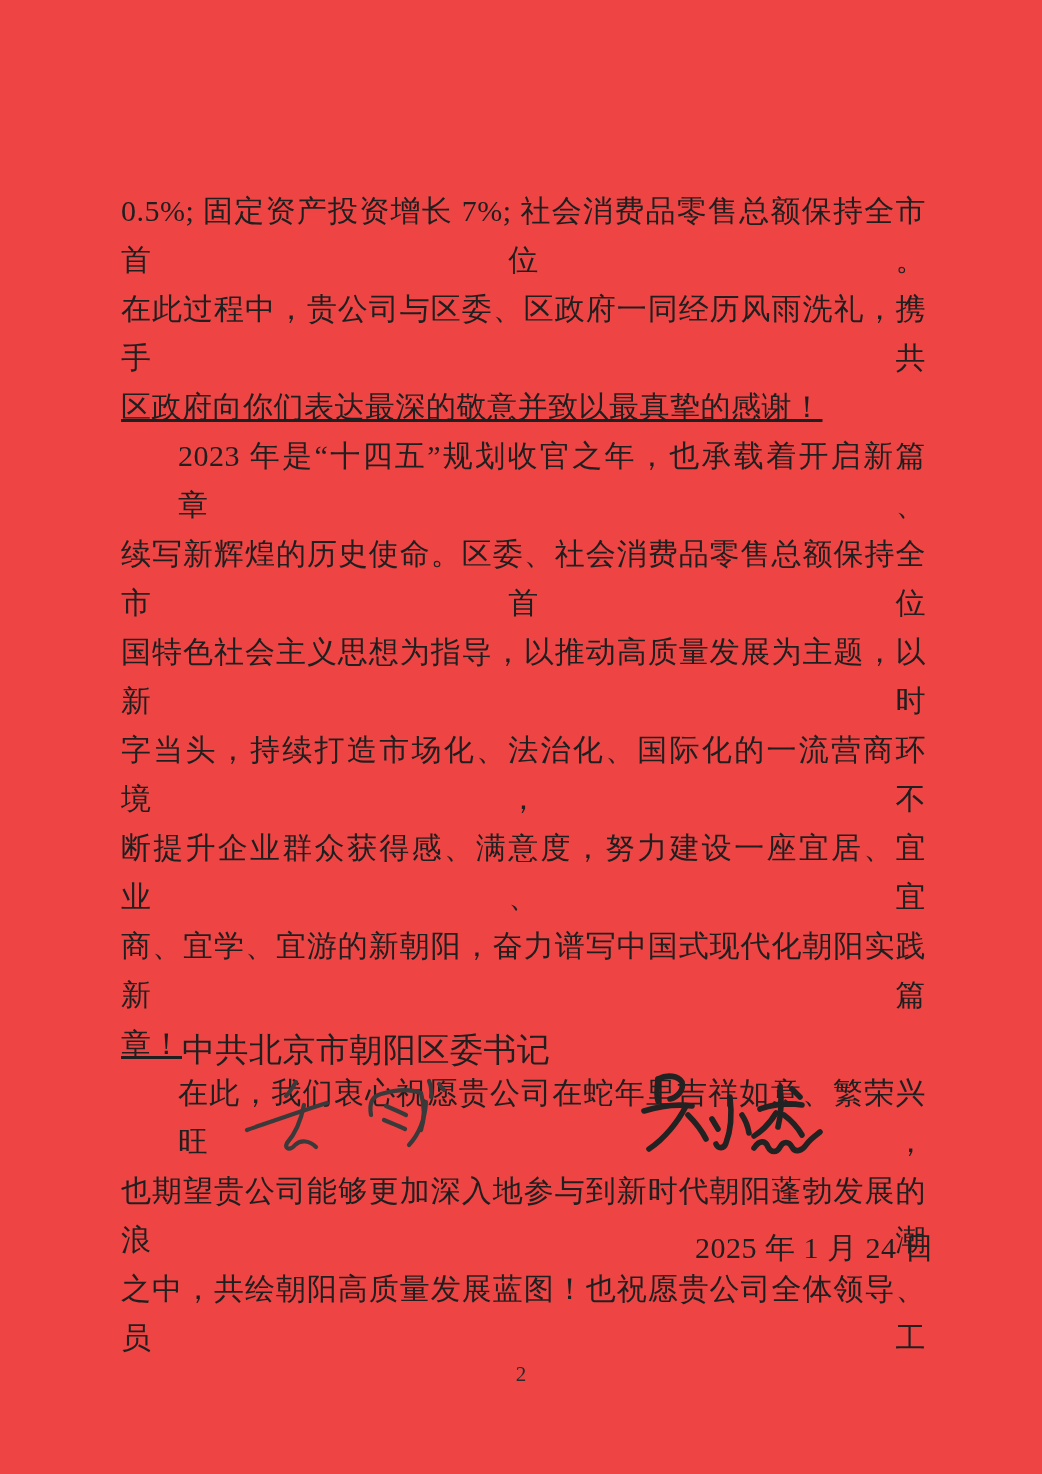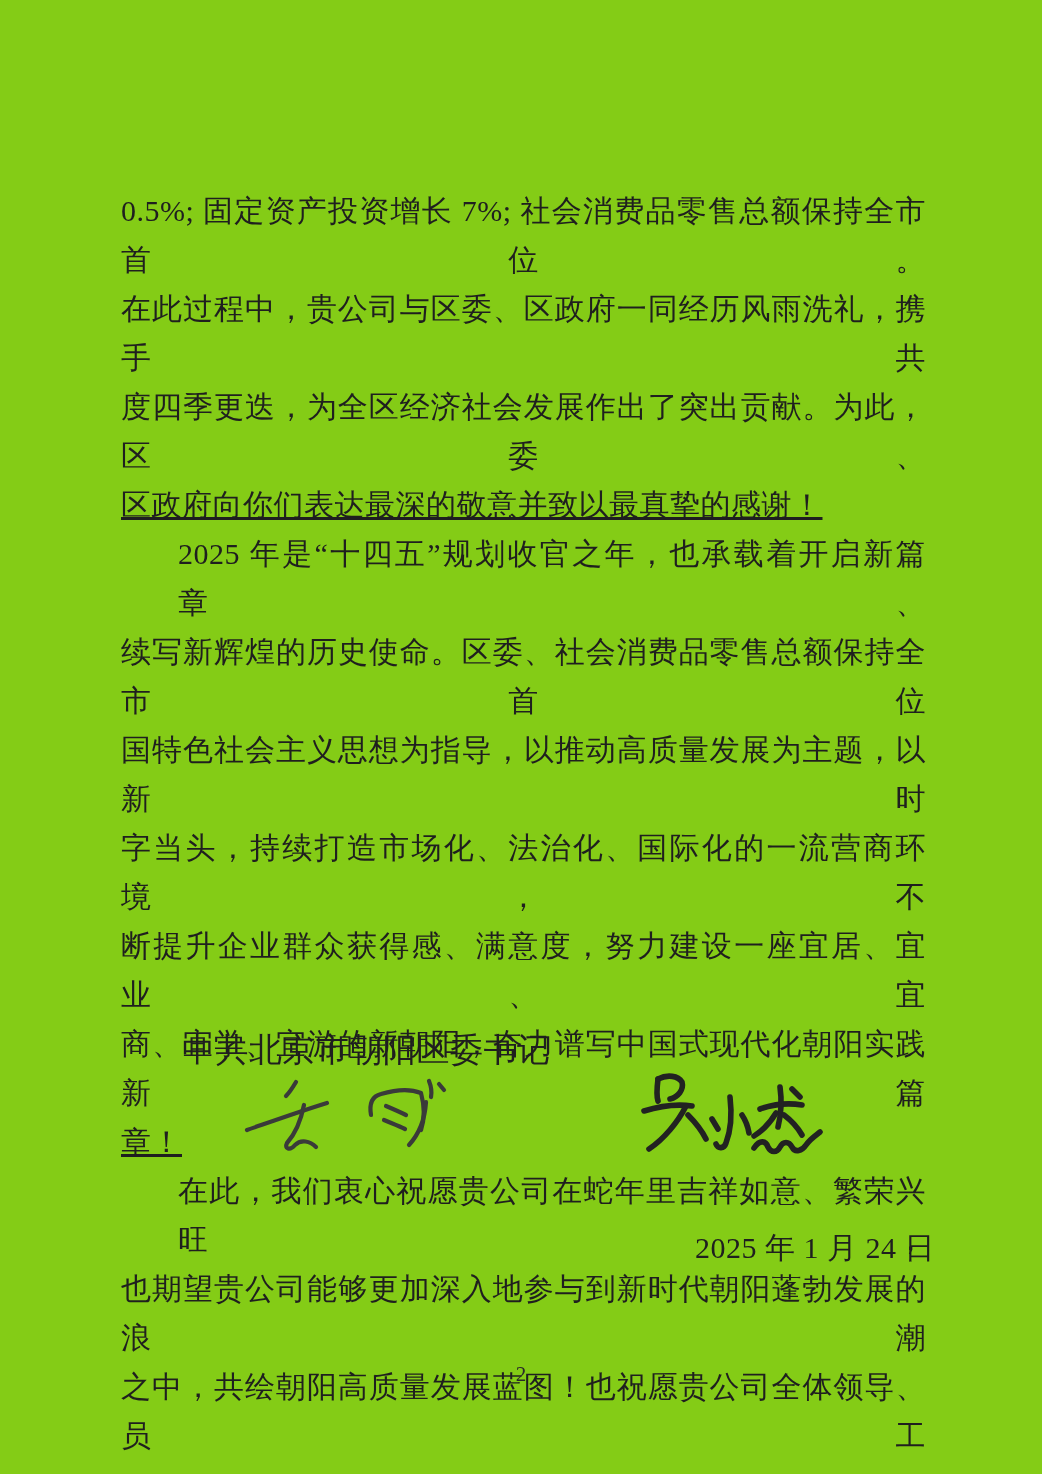--- a/index.html
+++ b/index.html
@@ -4,21 +4,21 @@
 <style>
   * { margin: 0; padding: 0; box-sizing: border-box; }
   html, body { background: #e8e8e8; }
   body { font-family: "Liberation Serif", "DejaVu Serif", serif; }
 
   .page {
     position: relative;
     width: 1042px;
     height: 1474px;
     margin: 0 auto;
-    background: #84cc16;
+    background: #ef4444;
     color: #1f1f1f;
     overflow: hidden;
   }
 
   
   .body-text {
     position: absolute;
     left: 121px;
     top: 186px;
     width: 805px;
@@ -87,26 +87,25 @@
 </head>
 <body>
 
 <div class="page">
 
   <main class="body-text">
 
     <p class="para">
       <span class="ln">0.5%; 固定资产投资增长 7%; 社会消费品零售总额保持全市首位。</span>
       <span class="ln">在此过程中，贵公司与区委、区政府一同经历风雨洗礼，携手共</span>
-      <span class="ln">度四季更迭，为全区经济社会发展作出了突出贡献。为此，区委、</span>
       <span class="ln ln-end">区政府向你们表达最深的敬意并致以最真挚的感谢！</span>
     </p>
 
     <p class="para">
-      <span class="ln ln-indent">2025 年是“十四五”规划收官之年，也承载着开启新篇章、</span>
+      <span class="ln ln-indent">2023 年是“十四五”规划收官之年，也承载着开启新篇章、</span>
       <span class="ln">续写新辉煌的历史使命。区委、社会消费品零售总额保持全市首位</span>
       <span class="ln">国特色社会主义思想为指导，以推动高质量发展为主题，以新时</span>
       <span class="ln">字当头，持续打造市场化、法治化、国际化的一流营商环境，不</span>
       <span class="ln">断提升企业群众获得感、满意度，努力建设一座宜居、宜业、宜</span>
       <span class="ln">商、宜学、宜游的新朝阳，奋力谱写中国式现代化朝阳实践新篇</span>
       <span class="ln ln-end">章！</span>
     </p>
 
     <p class="para">
       <span class="ln ln-indent">在此，我们衷心祝愿贵公司在蛇年里吉祥如意、繁荣兴旺，</span>

